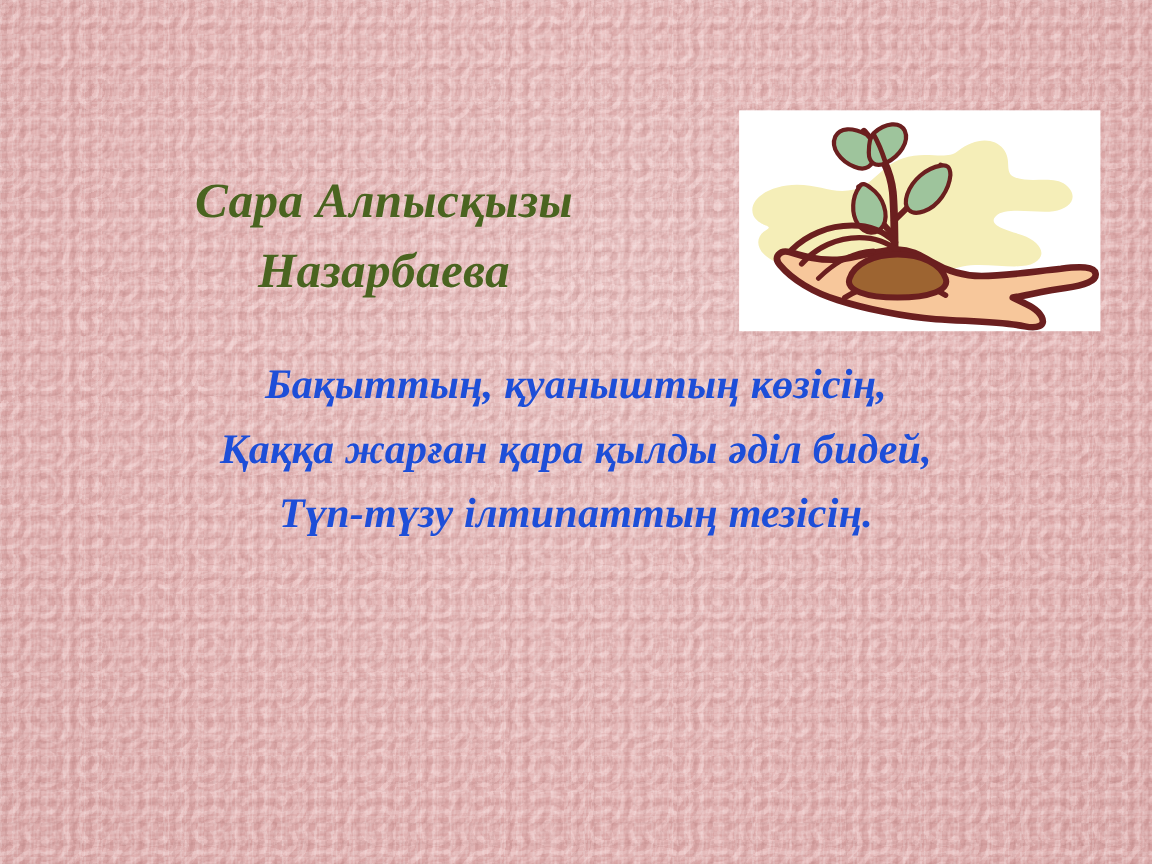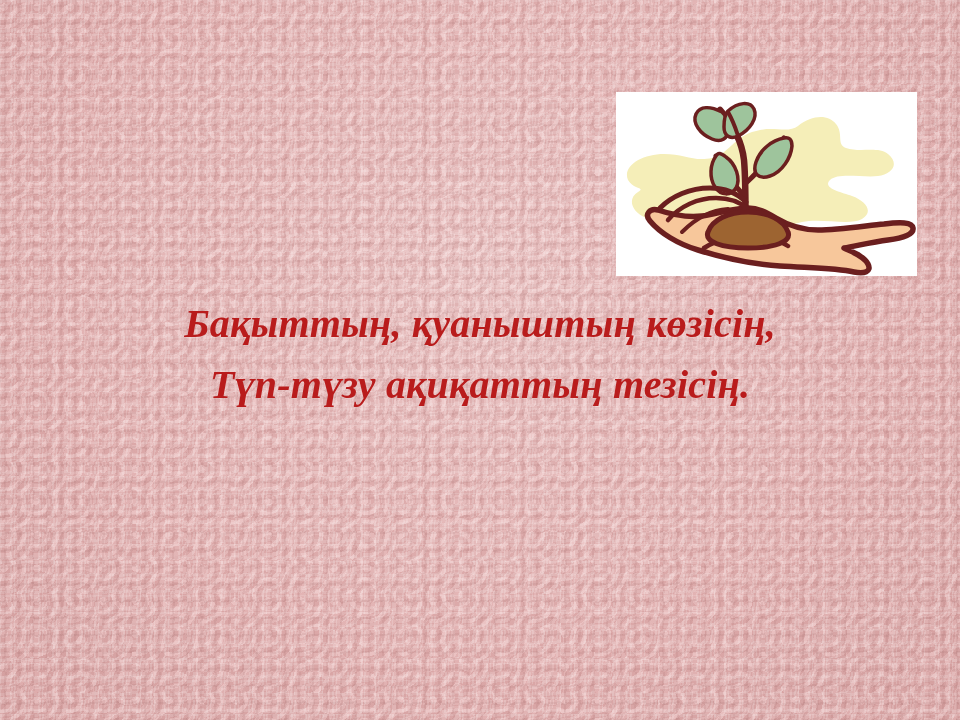--- a/index.html
+++ b/index.html
@@ -98,44 +98,48 @@
   }
   #picture svg { display: block; width: 100%; height: 100%; }
 
   
   #poem {
     position: absolute;
     left: 72px;
     top: 296px;
     width: 816px;
     text-align: center;
-    color: #b91c1c;
+    color: #1d4ed8;
     font-weight: bold;
     font-style: italic;
-    font-size: 40px;
+    font-size: 35px;
     line-height: 1.42;
     letter-spacing: 0.2px;
     text-shadow: 0 1px 0 rgba(255,255,255,0.14);
   }
   #poem .pline {
     display: block;
     margin: 0 auto 4px auto;
   }
   #poem .pline.wrap {
     width: 700px;
     margin-bottom: 4px;
   }
 </style>
 </head>
 <body>
 
 <div id="slide">
 
   <div id="slide-bg"></div>
 
+  <div id="title-block">
+    <span class="tline">Сара Алпысқызы</span>
+    <span class="tline">Назарбаева</span>
+  </div>
 
   <div id="picture">
     <svg viewBox="0 0 301 184" preserveAspectRatio="none">
 
       <rect x="0" y="0" width="301" height="184" fill="#ffffff"></rect>
 
       <path fill="#f5eeb8" d="M 12 88
                C 6 74, 26 62, 48 62
                C 68 62, 78 70, 96 66
                C 112 62, 118 46, 136 40
@@ -207,16 +211,17 @@
       <path fill="#9d6431" stroke="#6b1f1f" stroke-width="5" stroke-linejoin="round" d="M 92 140
                C 96 128, 112 120, 132 120
                C 152 120, 168 128, 172 140
                C 176 150, 158 156, 132 156
                C 106 156, 88 150, 92 140 Z"></path>
     </svg>
   </div>
 
   <div id="poem">
     <span class="pline">Бақыттың, қуаныштың көзісің,</span>
-    <span class="pline">Түп-түзу ақиқаттың тезісің.</span>
+    <span class="pline wrap">Қаққа жарған қара қылды әділ бидей,</span>
+    <span class="pline">Түп-түзу ілтипаттың тезісің.</span>
   </div>
 
 </div>
 
 </body></html>

